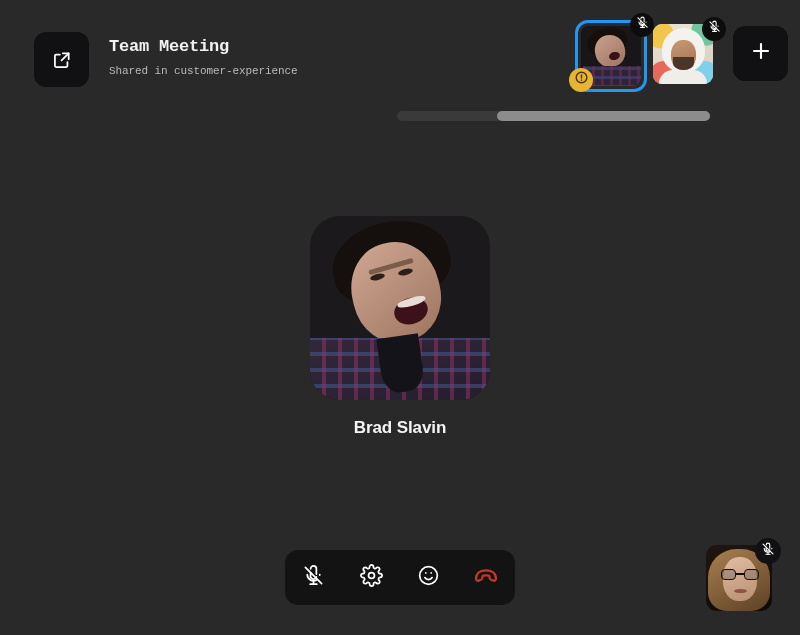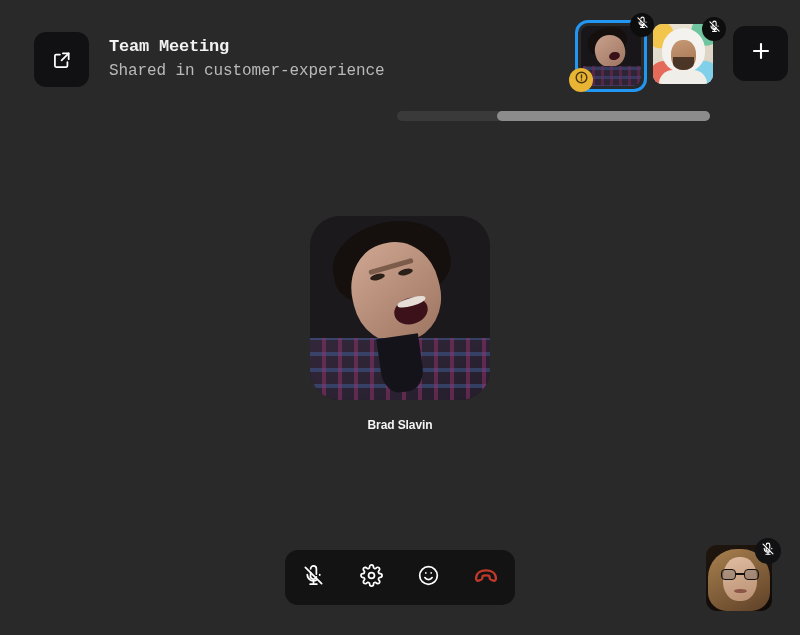--- a/index.html
+++ b/index.html
@@ -21,21 +21,21 @@
     cursor:pointer;
   }
   .share-btn svg { display:block; }
 
   .meeting-text { position:absolute; left:109px; top:36px; }
   .meeting-title {
     font-size:17px; font-weight:bold; color:#f2f2f2; letter-spacing:-0.2px;
     line-height:22px;
   }
   .meeting-sub {
-    font-size:16px; color:#b9b9b9; line-height:20px; margin-top:3px;
+    font-size:11px; color:#b9b9b9; line-height:20px; margin-top:3px;
     letter-spacing:-0.1px;
   }
 
   
   .strip { position:absolute; right:0; top:0; height:120px; }
   .thumb-row { position:absolute; right:12px; top:24px; display:flex; align-items:flex-start; }
 
   .thumb-wrap { position:relative; width:66px; height:68px; margin-left:6px; }
   .thumb-wrap.selected {
     border:3px solid #2196f3; border-radius:13px; padding:3px;
@@ -136,21 +136,21 @@
   .sp-shirt { position:absolute; left:-4px; top:122px; width:190px; height:66px;
     background:
       repeating-linear-gradient(90deg, rgba(150,50,110,.5) 0 4px, transparent 4px 16px),
       repeating-linear-gradient(0deg, rgba(70,110,180,.4) 0 4px, transparent 4px 16px),
       linear-gradient(160deg,#33283b,#241d2b);
   }
   .sp-collar { position:absolute; left:70px; top:120px; width:42px; height:56px;
     background:#15131a; border-radius:0 0 40% 40%; transform:rotate(-8deg); }
 
   .speaker-name {
-    text-align:center; margin-top:18px; font-size:12px; font-weight:bold;
+    text-align:center; margin-top:18px; font-size:17px; font-weight:bold;
     color:#f4f4f4; letter-spacing:-0.1px;
   }
 
   
   .controls {
     position:absolute; left:285px; top:550px; width:230px; height:55px;
     background:#131313; border-radius:13px;
     display:flex; align-items:center; justify-content:space-around;
   }
   .ctrl {

